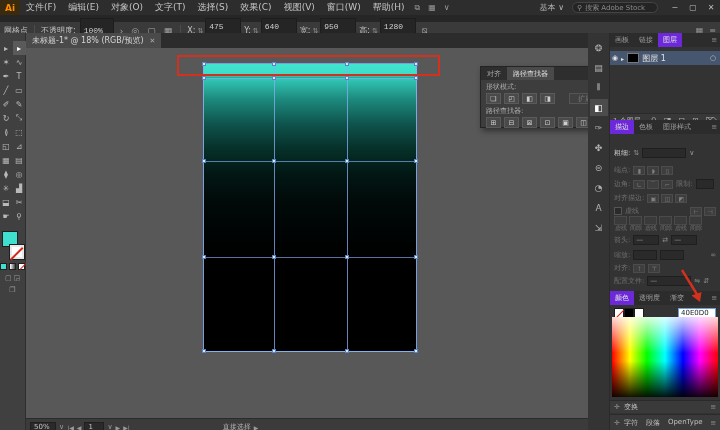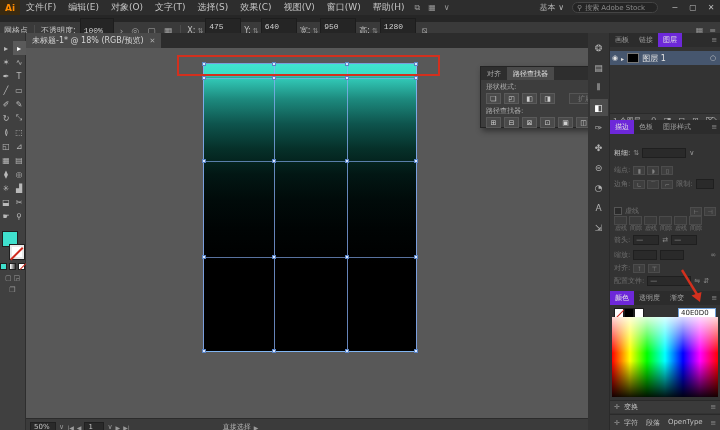--- a/index.html
+++ b/index.html
@@ -418,20 +418,29 @@
       <span class="dis">边角:</span>
       <span style="display:flex;gap:2px;">
 
       <span class="sbtn">∟</span>
           <span class="sbtn">⌒</span>
           <span class="sbtn">⌐</span>
         </span>
       <span class="dis">限制:</span>
       <span class="sfield" style="width:18px;"></span>
     </div>
+    <div class="srow" style="top:159px;">
+      <span class="dis">对齐描边:</span>
+      <span style="display:flex;gap:2px;">
+
+      <span class="sbtn">▣</span>
+          <span class="sbtn">◫</span>
+          <span class="sbtn">◩</span>
+        </span>
+    </div>
     <div class="srow" style="top:172px;">
       <span class="checkbox"></span>
       <span class="dis">虚线</span>
       <span style="margin-left:auto; display:flex; gap:2px;">
 
       <span class="sbtn">⊢</span>
           <span class="sbtn">⊣</span>
         </span>
     </div>
     <div class="srow" style="top:181px; gap:2px;">

